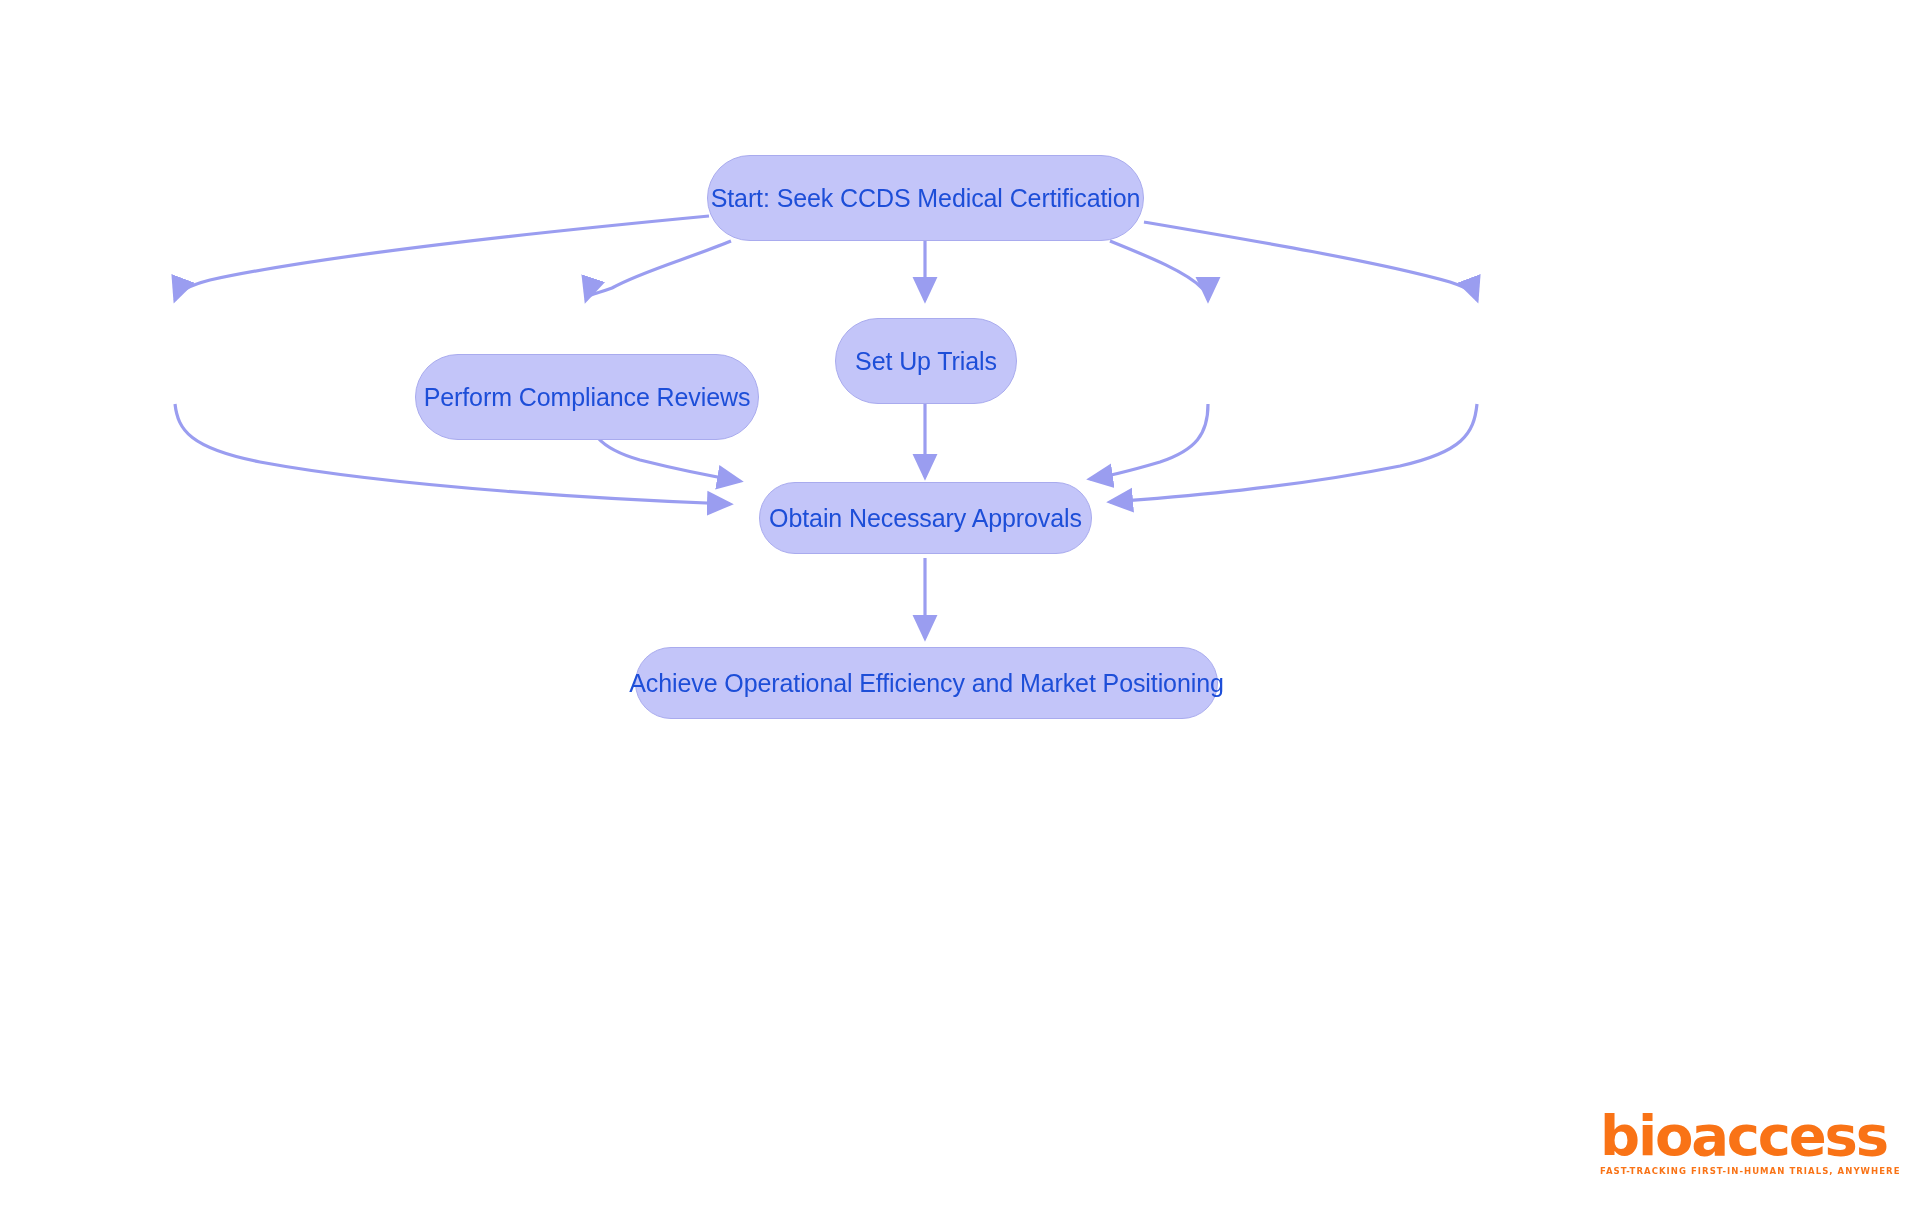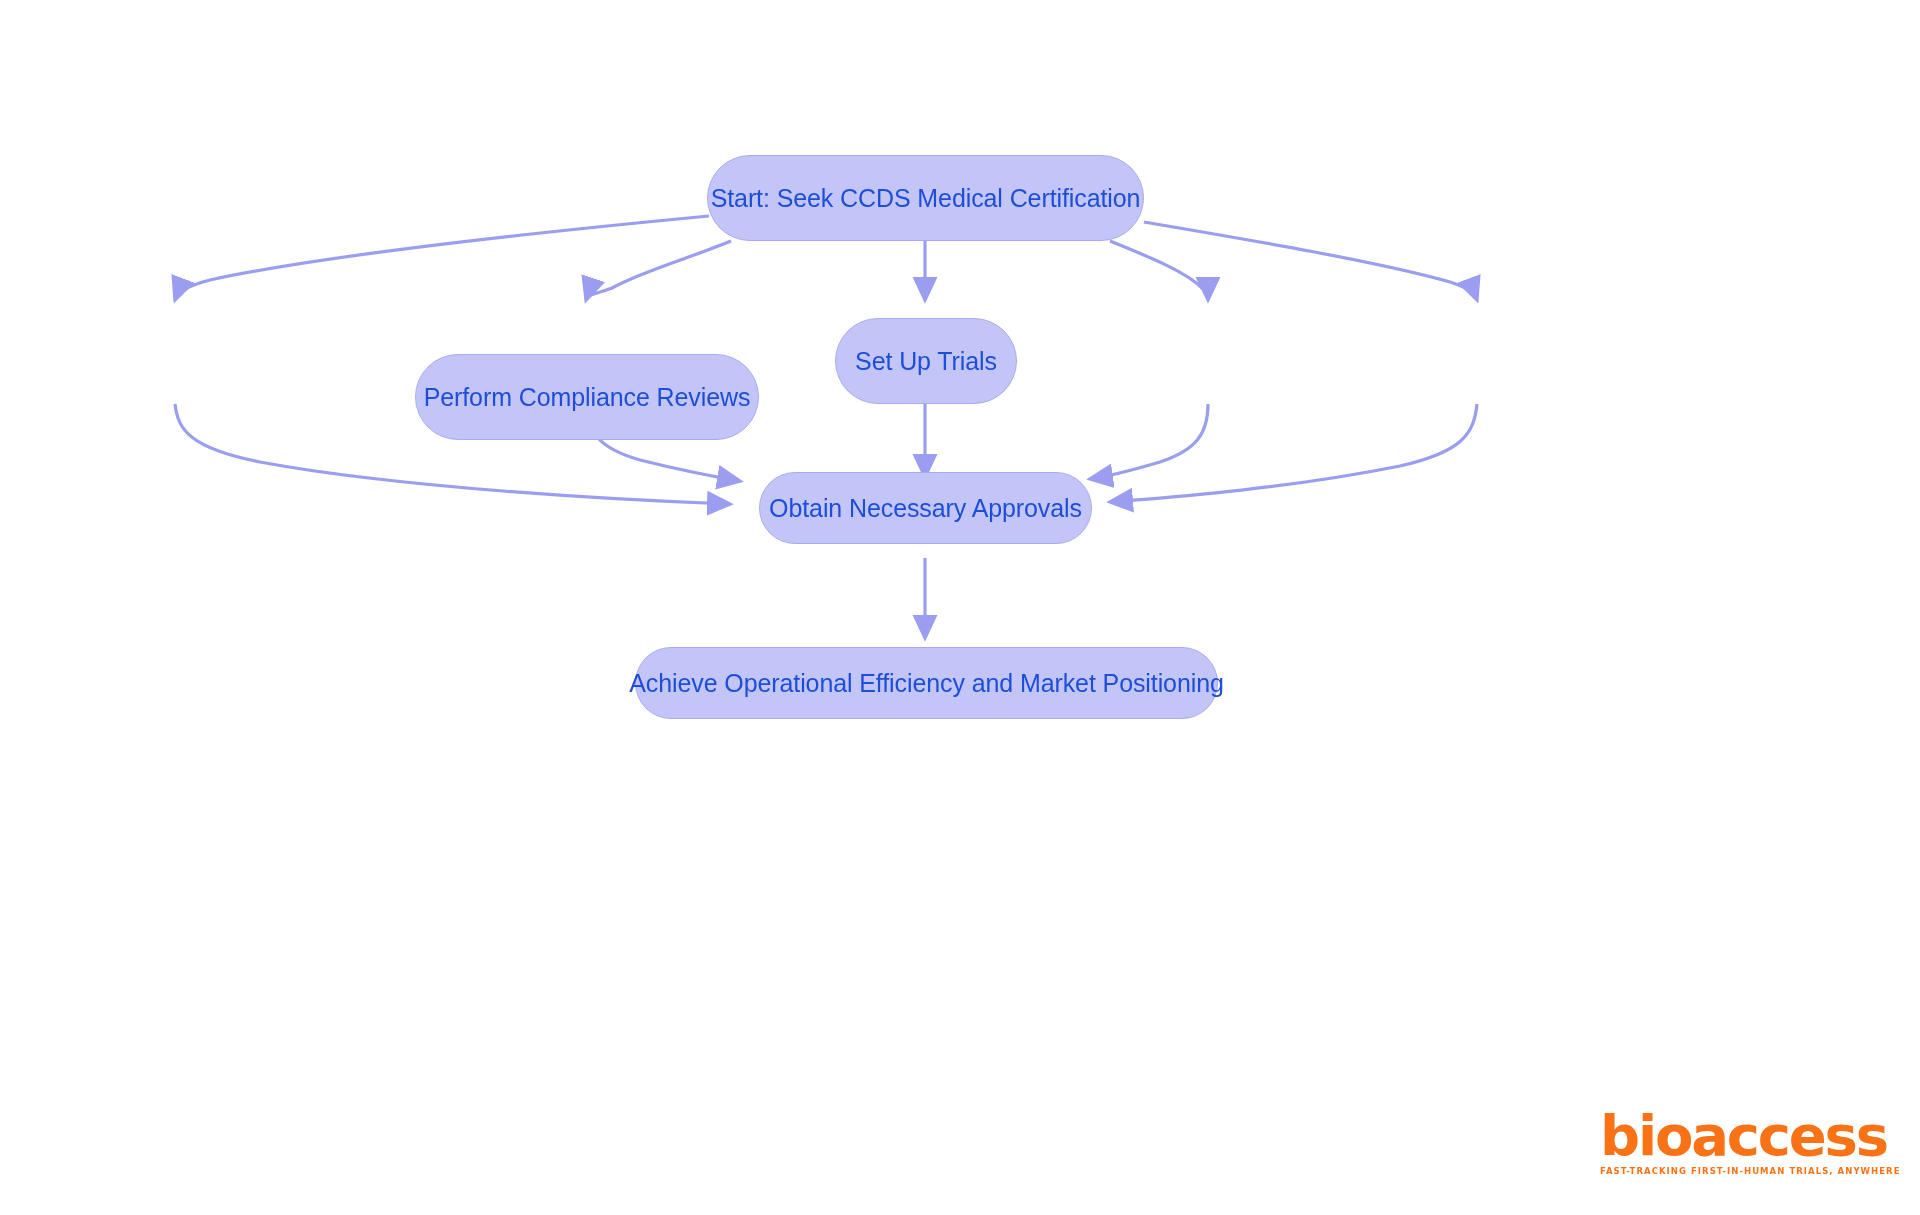--- a/index.html
+++ b/index.html
@@ -49,21 +49,21 @@
     line-height: 1;
     padding: 0 8px;
   }
   
   #node-start      { left: 707px;  top: 155px; width: 437px; height: 86px; }
   #node-feas       { left: 8px;    top: 318px; width: 333px; height: 86px; }
   #node-compliance { left: 415px;  top: 318px; width: 344px; height: 86px; margin-top: 36px; }
   #node-trials     { left: 835px;  top: 318px; width: 182px; height: 86px; align-items: center; }
   #node-oversee    { left: 1092px; top: 318px; width: 232px; height: 86px; }
   #node-reporting  { left: 1398px; top: 318px; width: 159px; height: 86px; }
-  #node-approvals  { left: 759px;  top: 472px; width: 333px; height: 72px; }
+  #node-approvals  { left: 759px;  top: 482px; width: 333px; height: 72px; }
   #node-achieve    { left: 635px;  top: 647px; width: 583px; height: 72px; }
 
   
   #logo {
     position: absolute;
     left: 1600px;
     top: 1108px;
     width: 258px;
     height: 78px;
     text-align: left;

